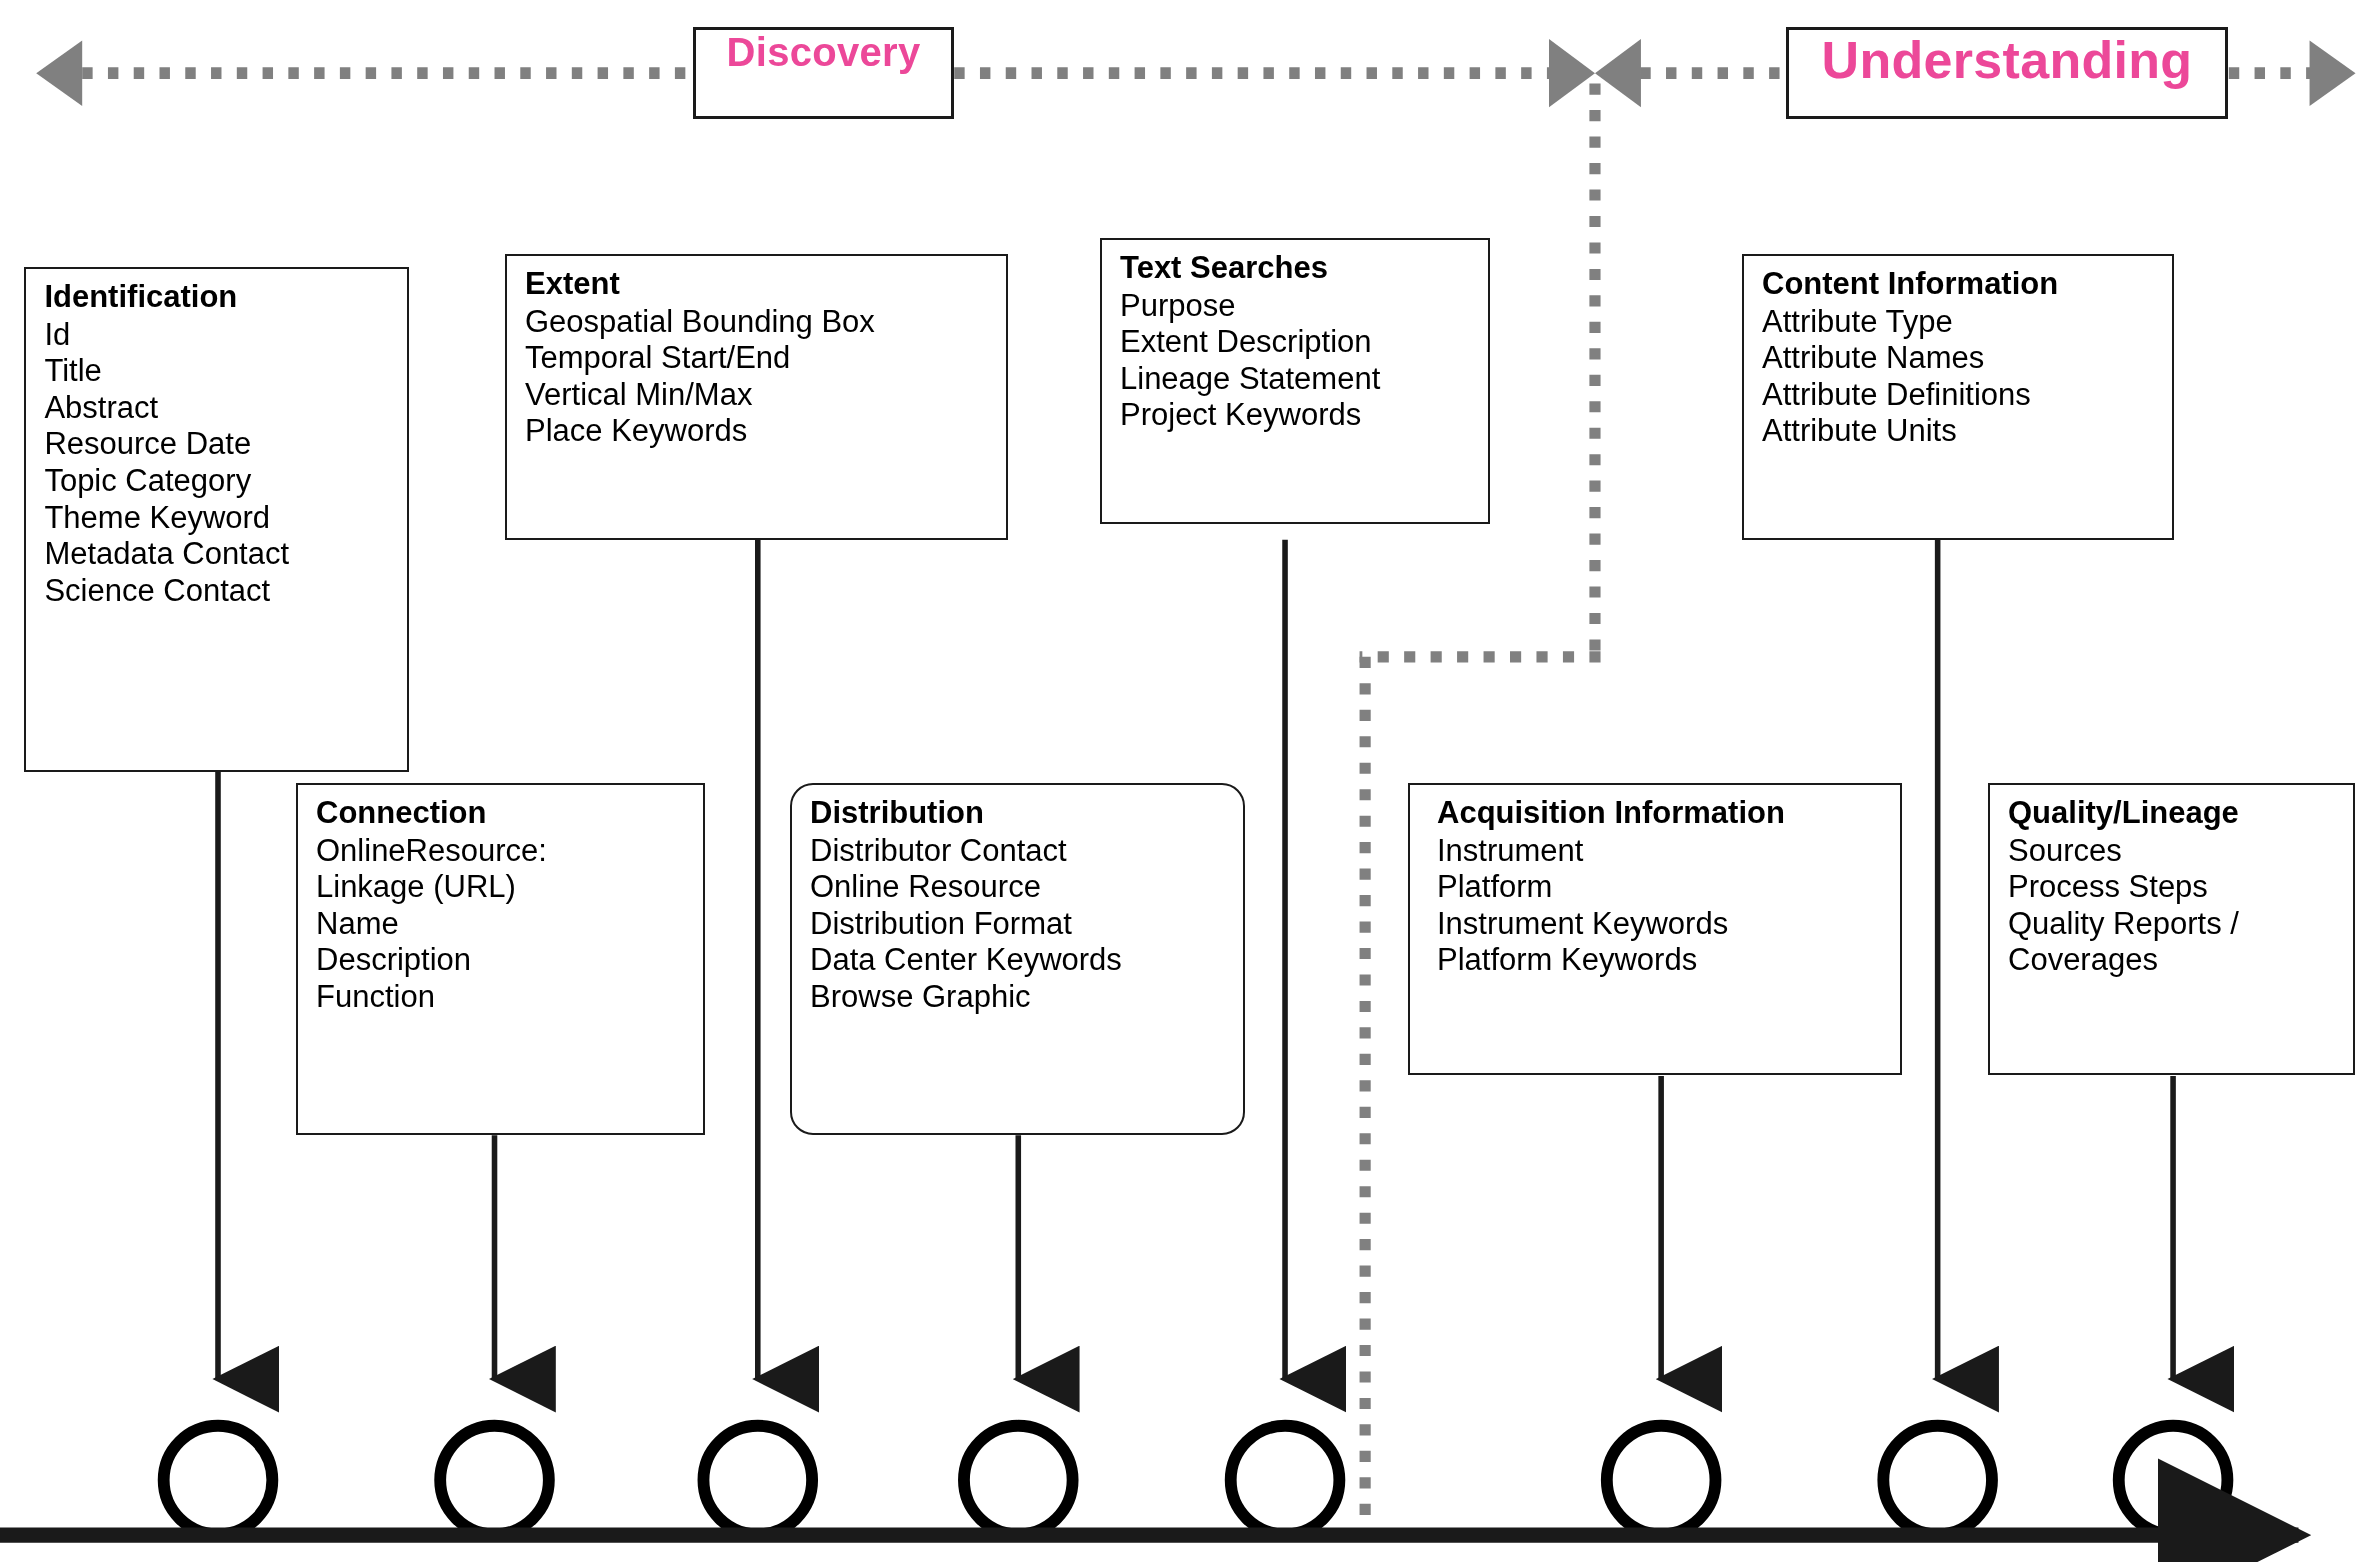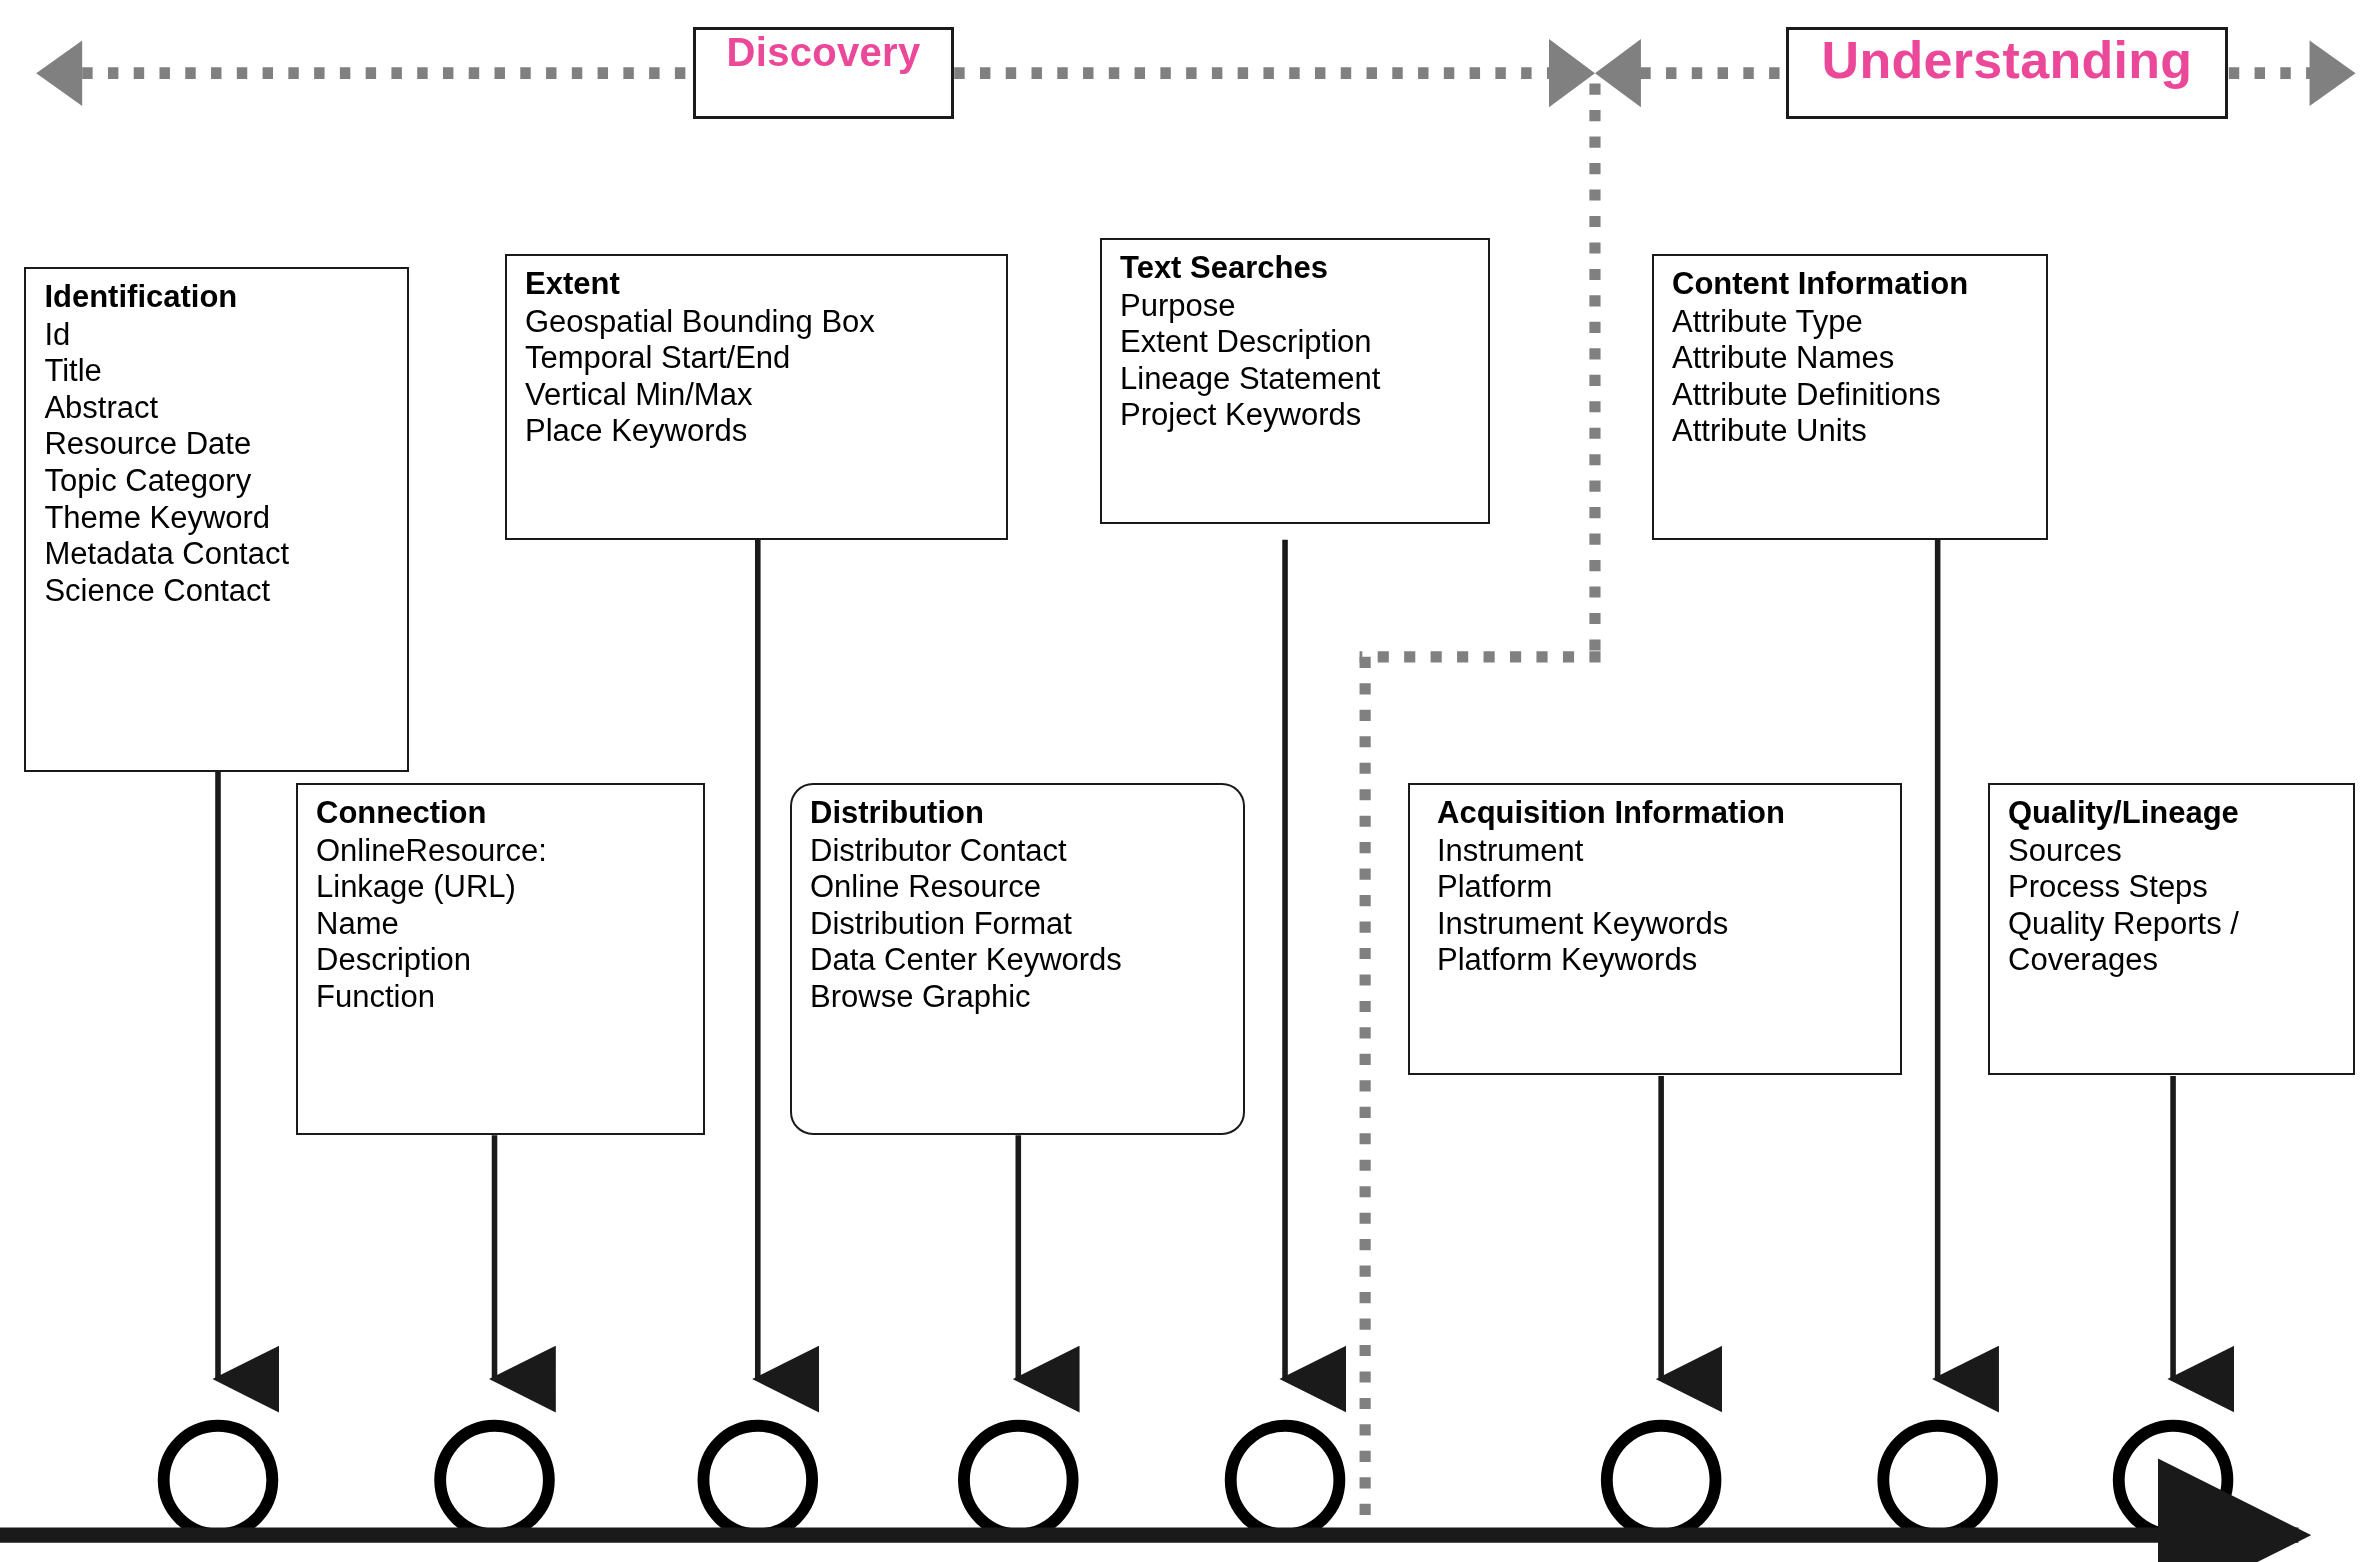--- a/index.html
+++ b/index.html
@@ -141,21 +141,21 @@
   </div>
 
   <div class="card" style="left:1092px;top:238px;width:390px;height:286px;margin-left:8px;">
     <div class="title">Text Searches</div>
     <div class="item">Purpose</div>
     <div class="item">Extent Description</div>
     <div class="item">Lineage Statement</div>
     <div class="item">Project Keywords</div>
   </div>
 
-  <div class="card" style="left:1652px;top:254px;width:396px;height:286px;">
+  <div class="card" style="left:1742px;top:254px;width:432px;height:286px;">
     <div class="title">Content Information</div>
     <div class="item">Attribute Type</div>
     <div class="item">Attribute Names</div>
     <div class="item">Attribute Definitions</div>
     <div class="item">Attribute Units</div>
   </div>
 
   <div class="card" style="left:296px;top:783px;width:409px;height:352px;">
     <div class="title">Connection</div>
     <div class="item">OnlineResource:</div>

